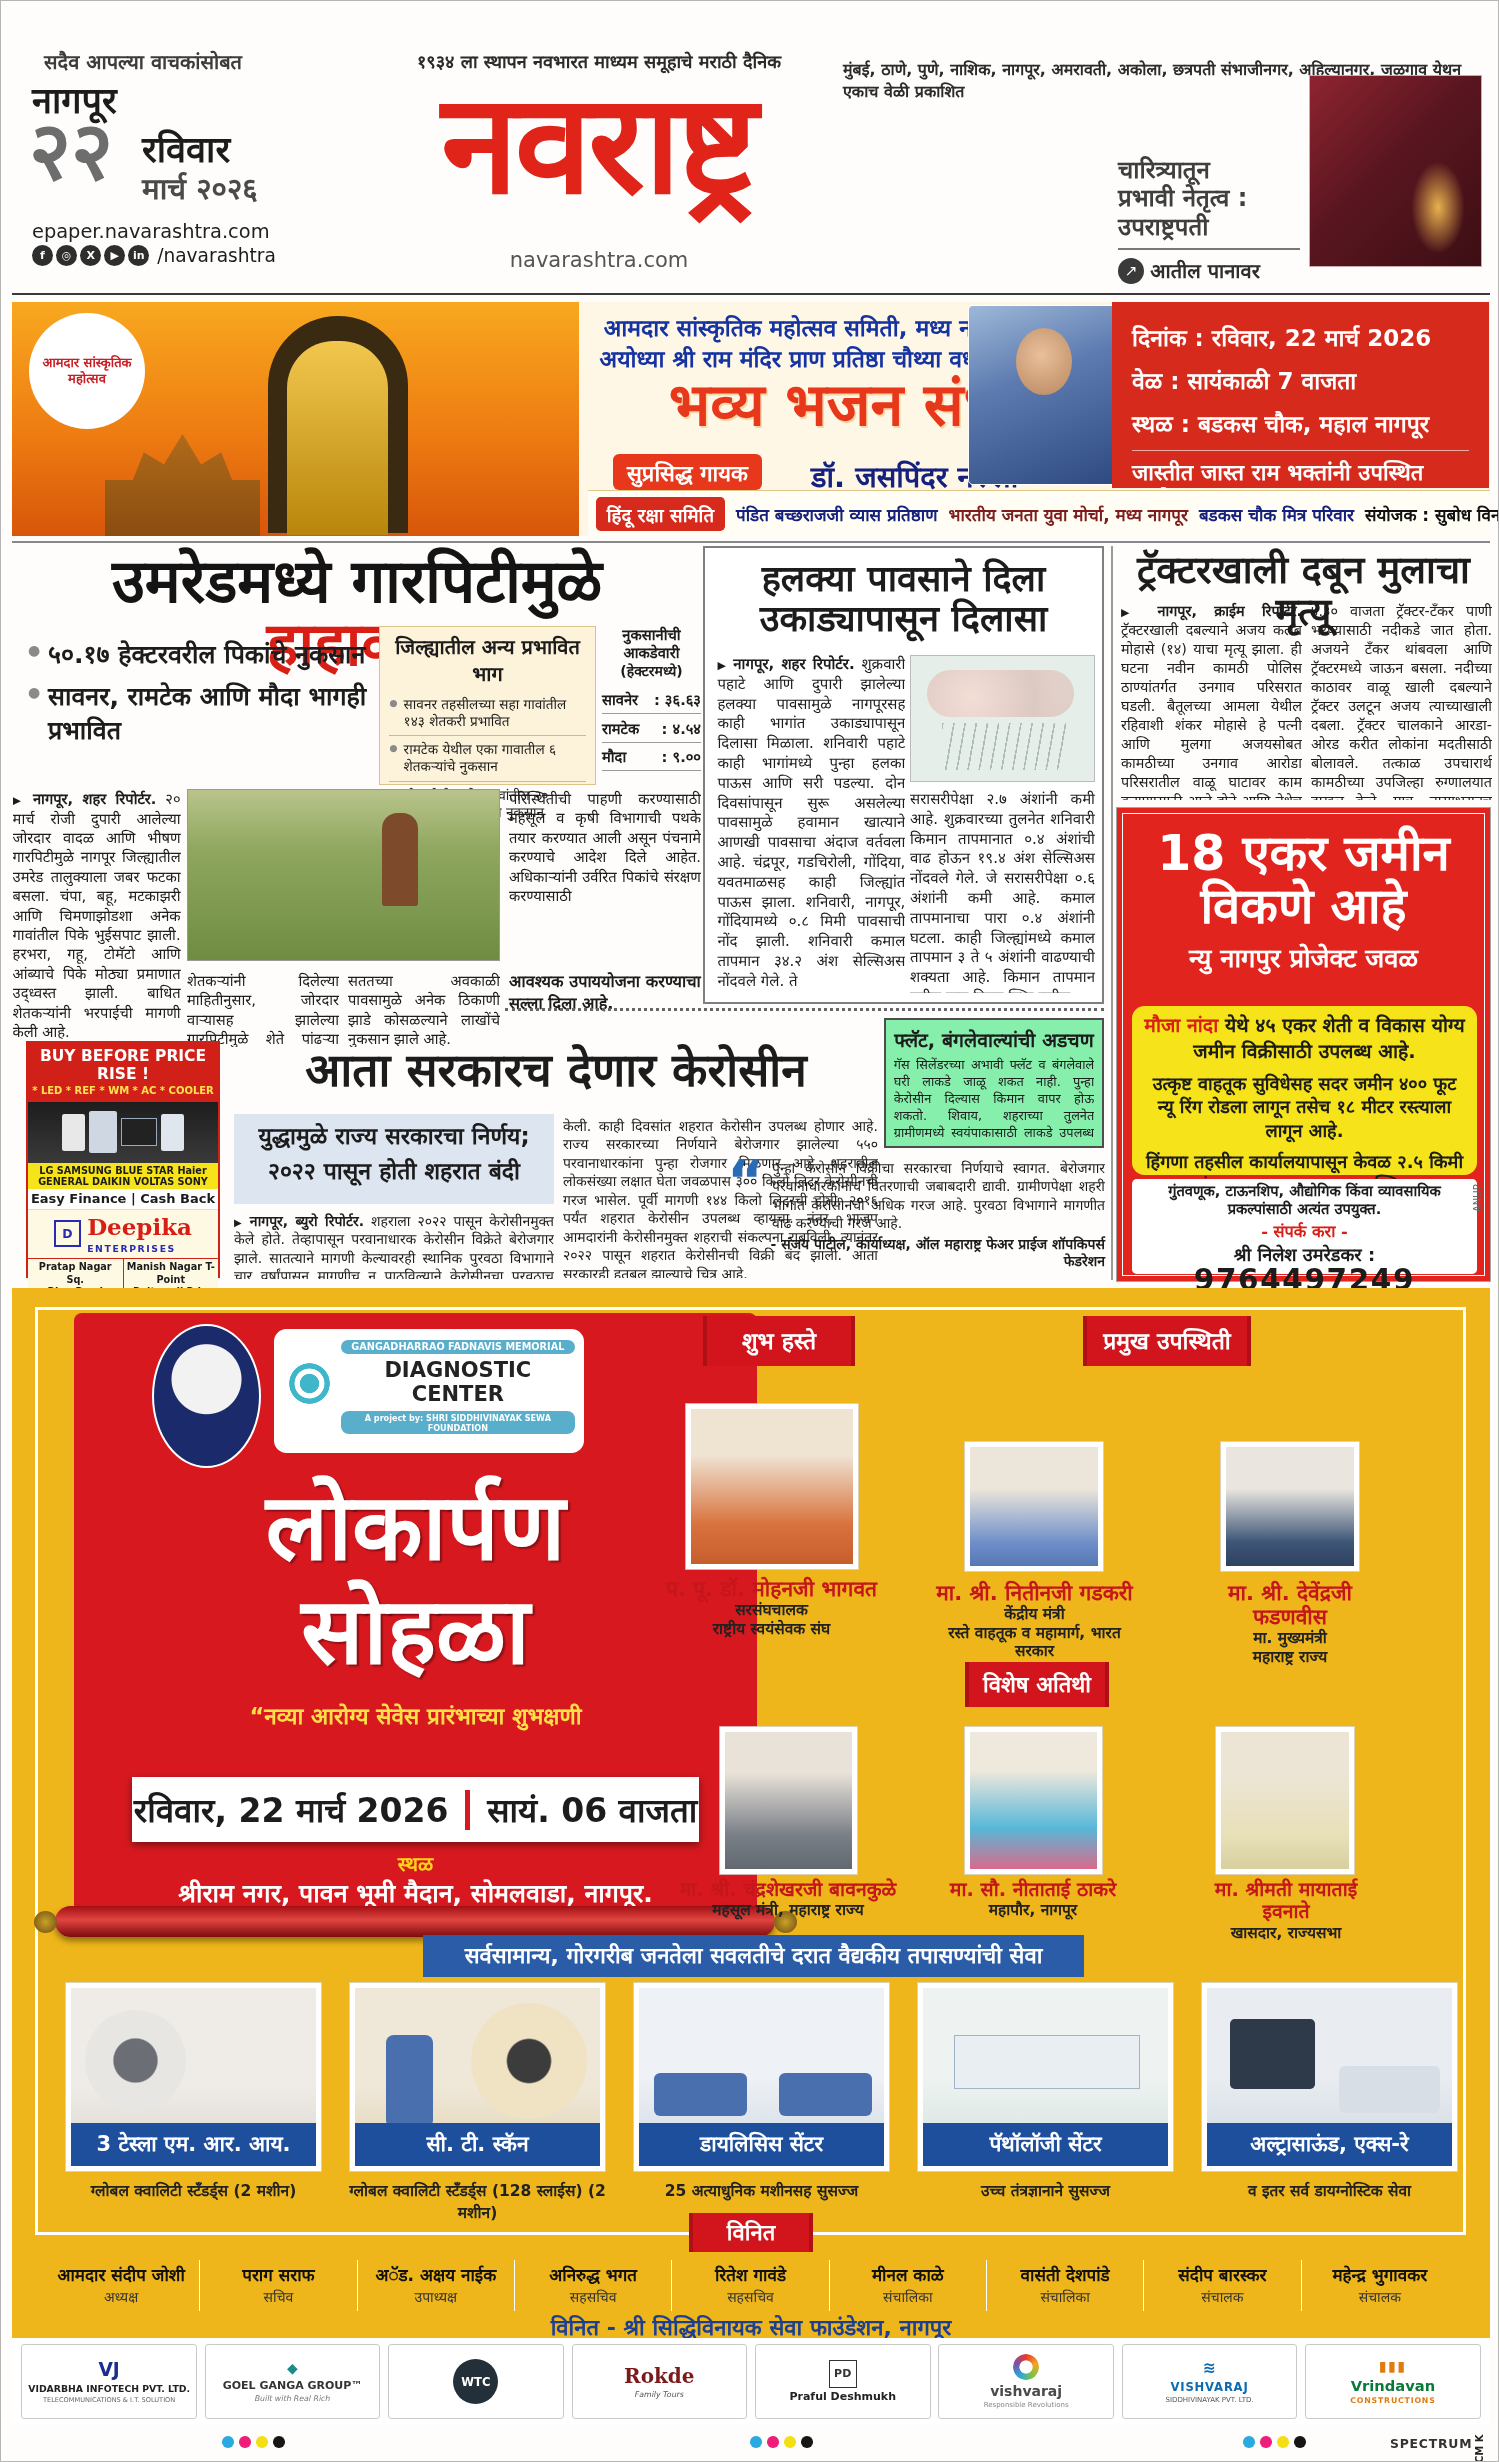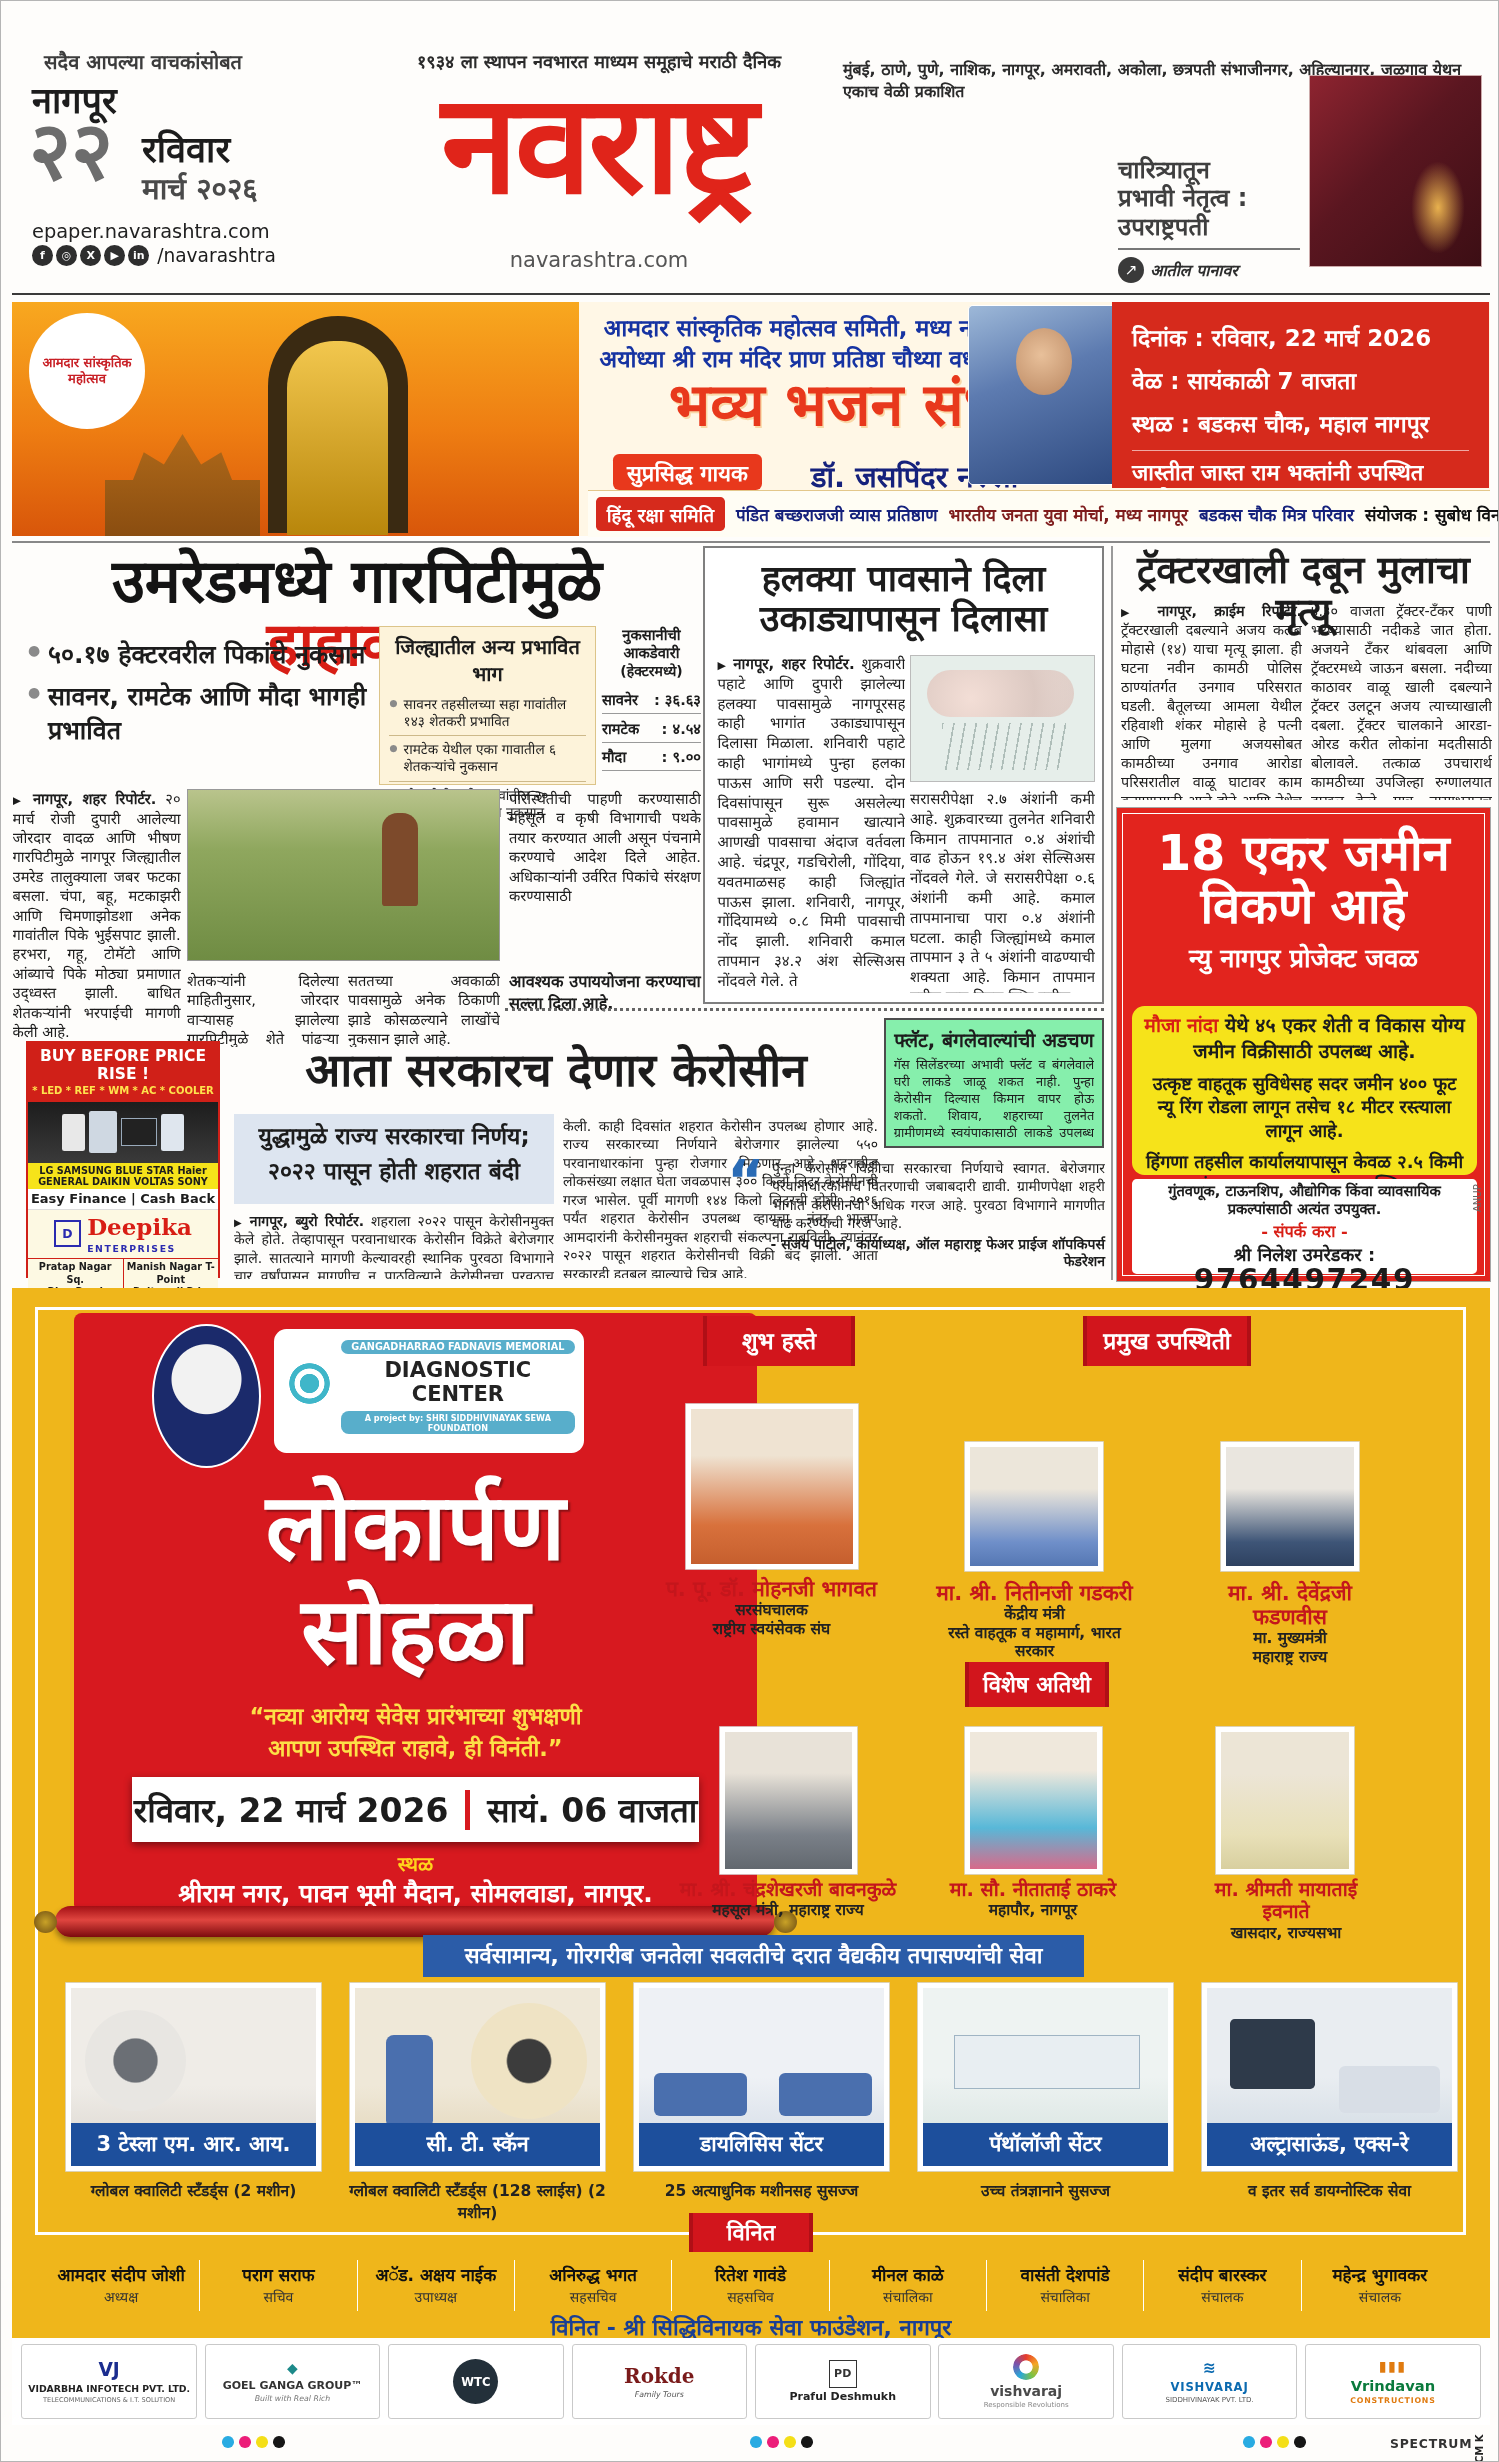--- a/index.html
+++ b/index.html
@@ -57,21 +57,21 @@
       <div class="abs" style="left:101px;top:85px;width:54px;height:93px;background:radial-gradient(ellipse at center,#e8b14e 0%,rgba(232,177,78,0) 70%);"></div>
     </div>
     <div class="abs b" style="left:1117px;top:155px;width:182px;text-align:left;color:#3f3f3f;font-size:24px;line-height:1.18;">
       <div>चारित्र्यातून</div>
       <div>प्रभावी नेतृत्व :</div>
       <div>उपराष्ट्रपती</div>
     </div>
     <div class="abs" style="left:1117px;top:247px;width:182px;height:1.6px;background:#777;"></div>
     <div class="abs" style="left:1117px;top:256px;display:flex;align-items:center;gap:6.2px;">
       <span style="width:26px;height:26px;border-radius:50%;background:#3a3a3a;color:#fff;display:inline-flex;align-items:center;justify-content:center;font-size:15.5px;">↗</span>
-      <span class="b" style="font-size:16px;color:#2e2e2e;font-style:italic;">आतील पानावर</span>
+      <span class="b" style="font-size:20px;color:#2e2e2e;">आतील पानावर</span>
     </div>
     <div class="abs rule" style="left:11px;top:292px;width:1478px;height:2.3px;"></div>
   </div>
 
   <div class="abs" style="left:11px;top:301px;width:1478px;height:234px;background:#fff7e6;">
     <div class="abs" style="left:0;top:0;width:567px;height:234px;background:linear-gradient(180deg,#f8a81f 0%,#ee7d12 55%,#d8560a 100%);overflow:hidden;">
       <div class="abs" style="left:256px;top:14px;width:140px;height:217px;background:#3a2a12;border-radius:70px 70px 0 0;"></div>
       <div class="abs" style="left:275px;top:39px;width:101px;height:194px;background:linear-gradient(180deg,#f2c74e,#b8860b);border-radius:47px 47px 0 0;"></div>
       <div class="abs" style="left:93px;top:132px;width:155px;height:102px;background:linear-gradient(180deg,#b06a1a,#8a4d10);clip-path:polygon(50% 0,62% 30%,75% 18%,82% 45%,100% 45%,100% 100%,0 100%,0 45%,18% 45%,25% 18%,38% 30%);"></div>
       <div class="abs c" style="left:17px;top:11px;width:116px;height:116px;border-radius:50%;background:#fff;display:flex;align-items:center;justify-content:center;">
@@ -280,21 +280,20 @@
       <div class="abs" style="left:200px;top:15.5px;width:310px;height:124px;background:#fff;border-radius:12.4px;padding:11px 9.3px 0 67px;">
         <div class="abs" style="left:12.4px;top:31px;width:47px;height:47px;border-radius:50%;background:radial-gradient(circle,#3fb6c9 0 28%,#fff 30% 44%,#3fb6c9 46% 60%,rgba(63,182,201,0) 62%);"></div>
         <div class="c b" style="font-size:9.7px;color:#fff;background:#58aecb;border-radius:7.8px;padding:1.6px 4.7px;">GANGADHARRAO FADNAVIS MEMORIAL</div>
         <div class="c b" style="font-size:21px;color:#232323;margin-top:4.7px;">DIAGNOSTIC CENTER</div>
         <div class="c b" style="font-size:8.1px;color:#fff;background:#58aecb;border-radius:7.8px;padding:1.6px 3.1px;margin-top:4.7px;">A project by: SHRI SIDDHIVINAYAK SEWA FOUNDATION</div>
       </div>
       <div class="c b w" style="position:absolute;left:0;width:100%;top:169px;font-size:92px;line-height:1;text-shadow:2.3px 2.3px 1.6px rgba(0,0,0,.35);">लोकार्पण</div>
       <div class="c b w" style="position:absolute;left:0;width:100%;top:273px;font-size:92px;line-height:1;text-shadow:2.3px 2.3px 1.6px rgba(0,0,0,.35);">सोहळा</div>
       <div class="c b" style="position:absolute;left:31px;width:621px;top:388px;font-size:22.5px;color:#fde047;line-height:1.4;">
         <div>“नव्या आरोग्य सेवेस प्रारंभाच्या शुभक्षणी</div>
-        <div>आपण उपस्थित राहावे, ही विनंती.”</div>
       </div>
       <div class="abs" style="left:58px;top:464px;width:567px;height:65px;background:#fff;box-shadow:0 3.1px 7.8px rgba(0,0,0,.45);display:flex;align-items:center;justify-content:center;gap:17px;">
         <span class="b" style="font-size:33px;">रविवार, 22 मार्च 2026</span>
         <span style="width:4.7px;height:40px;background:#d7191f;display:inline-block;"></span>
         <span class="b" style="font-size:33px;">सायं. 06 वाजता</span>
       </div>
       <div class="c b" style="position:absolute;left:0;width:100%;top:537px;font-size:20px;color:#ffd21c;">स्थळ</div>
       <div class="c b w" style="position:absolute;left:0;width:100%;top:562px;font-size:25px;">श्रीराम नगर, पावन भूमी मैदान, सोमलवाडा, नागपूर.</div>
       <div class="abs" style="left:-18.6px;top:593px;width:720px;height:31px;background:linear-gradient(180deg,#a30f14,#e0453f 45%,#7c0a0e);border-radius:15.5px;box-shadow:0 3.9px 6.2px rgba(0,0,0,.4);"></div>
       <div class="abs" style="left:-40px;top:598px;width:23px;height:22px;border-radius:50%;background:radial-gradient(circle,#c9a227,#6b4a12);"></div>

